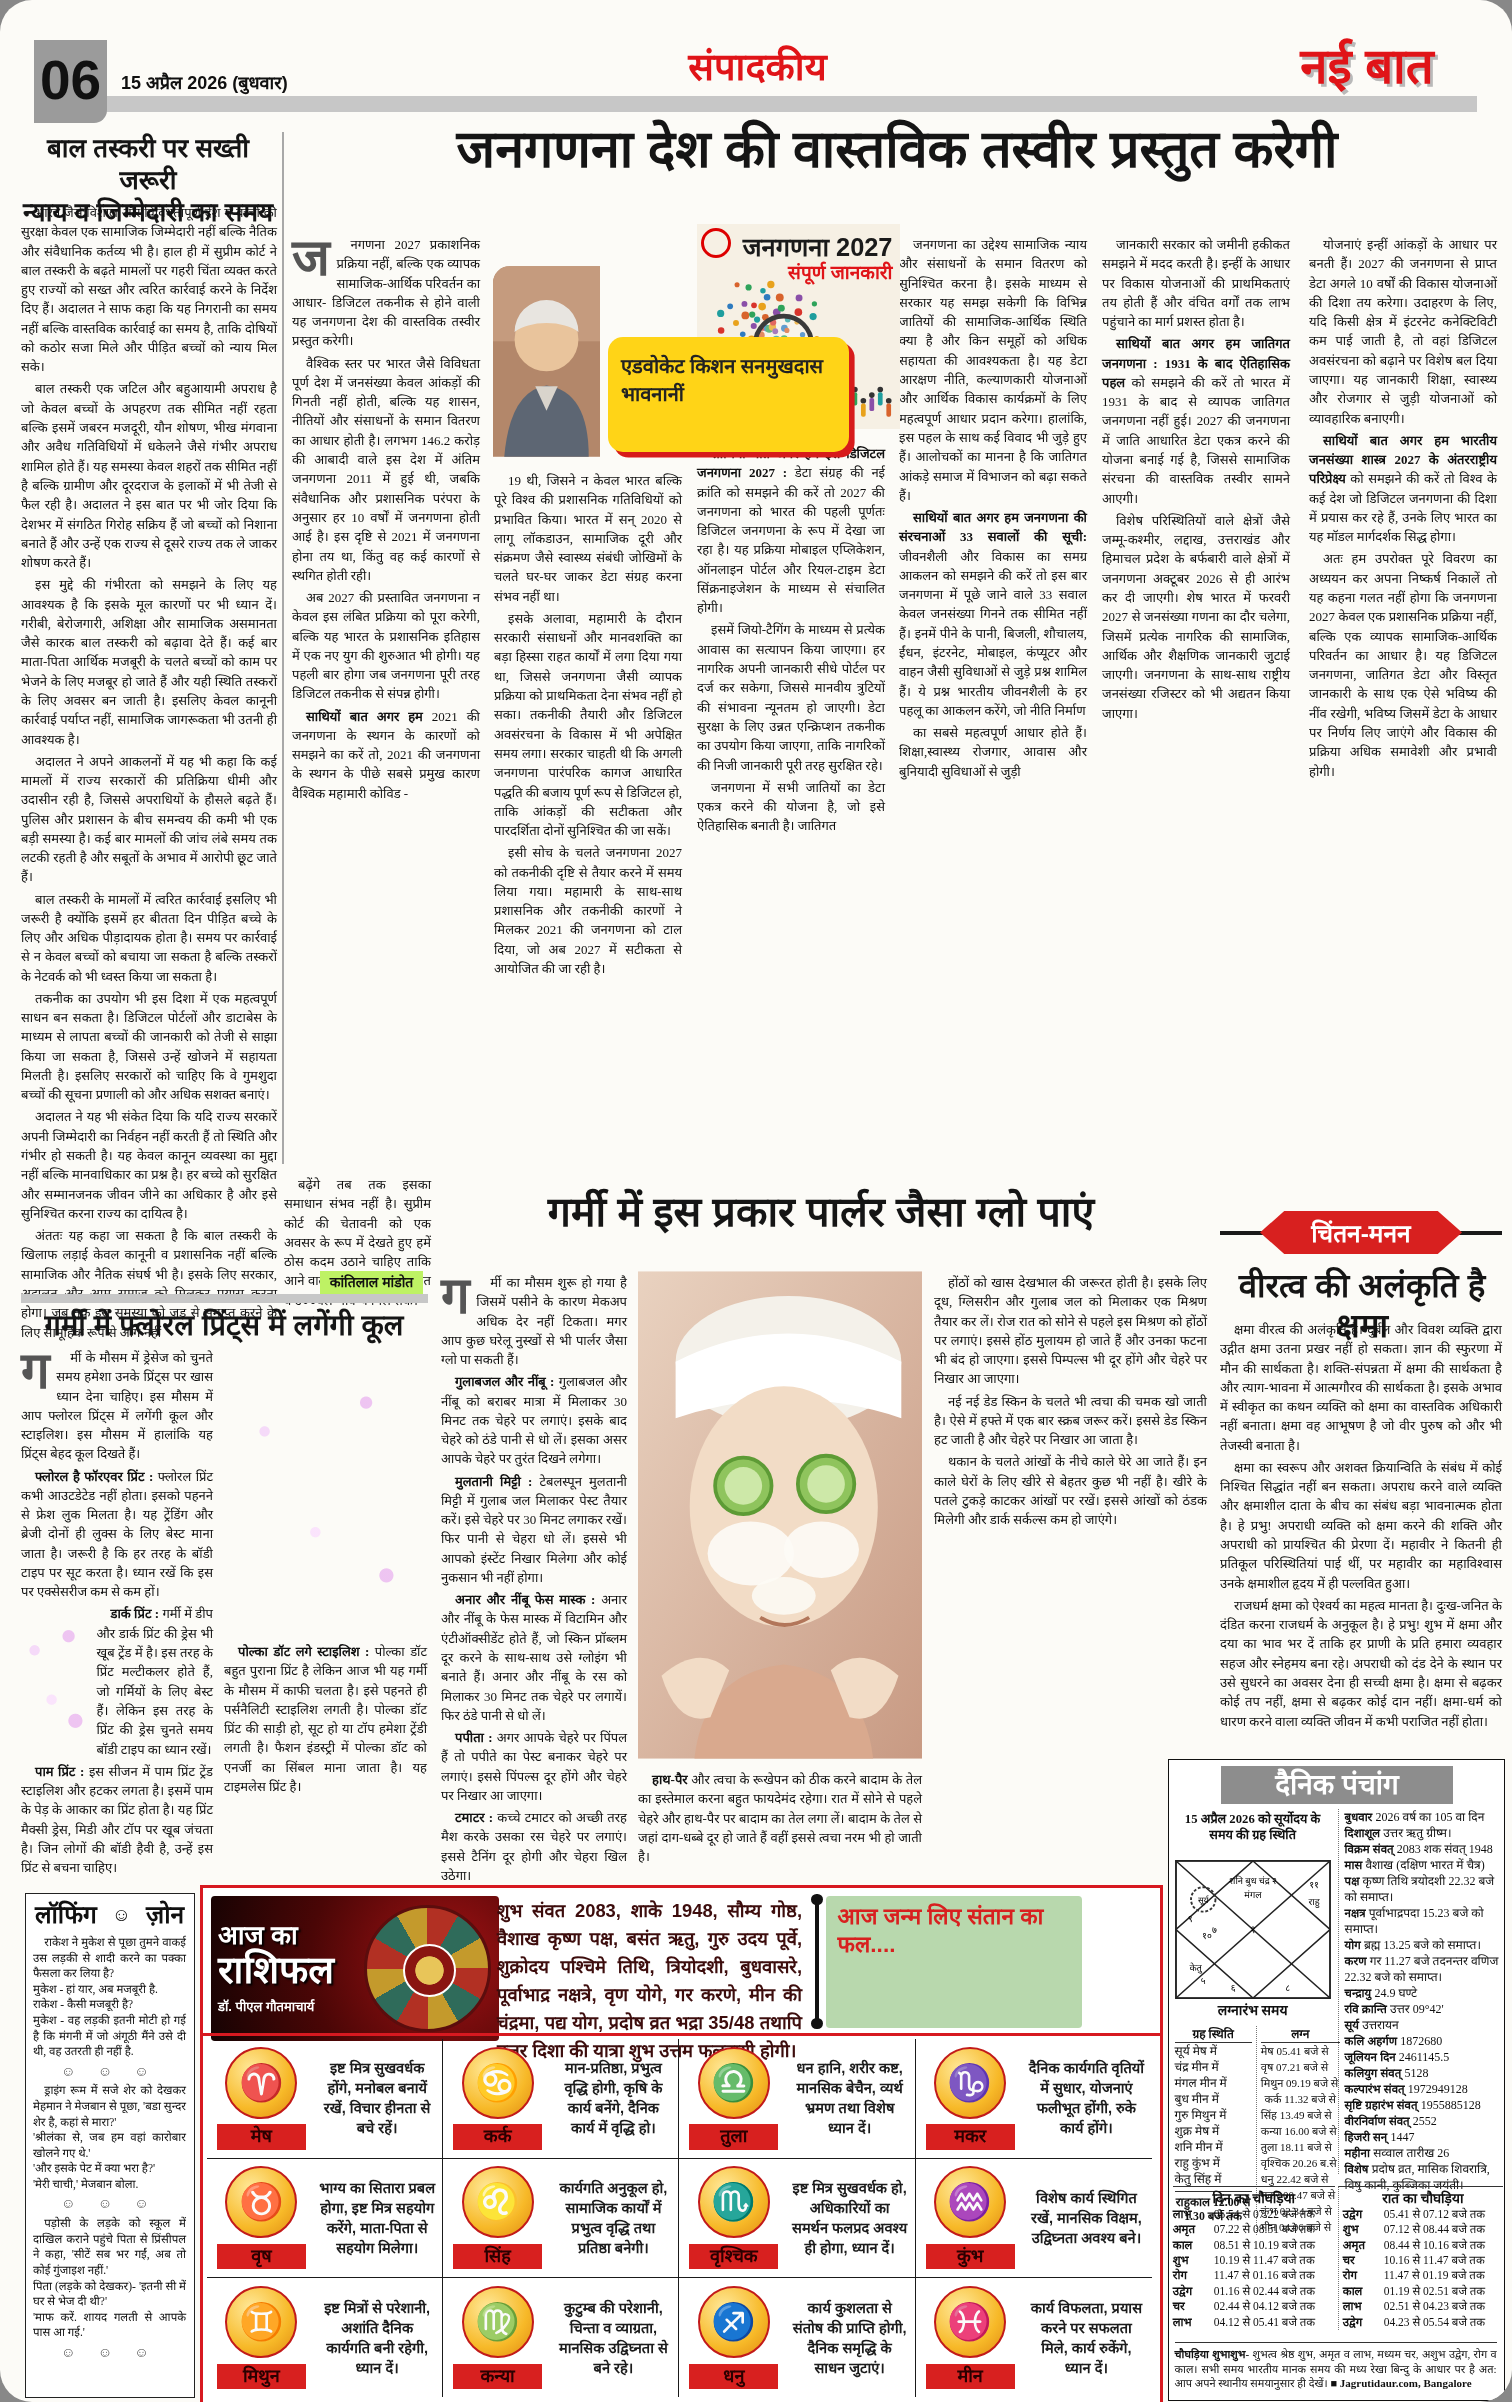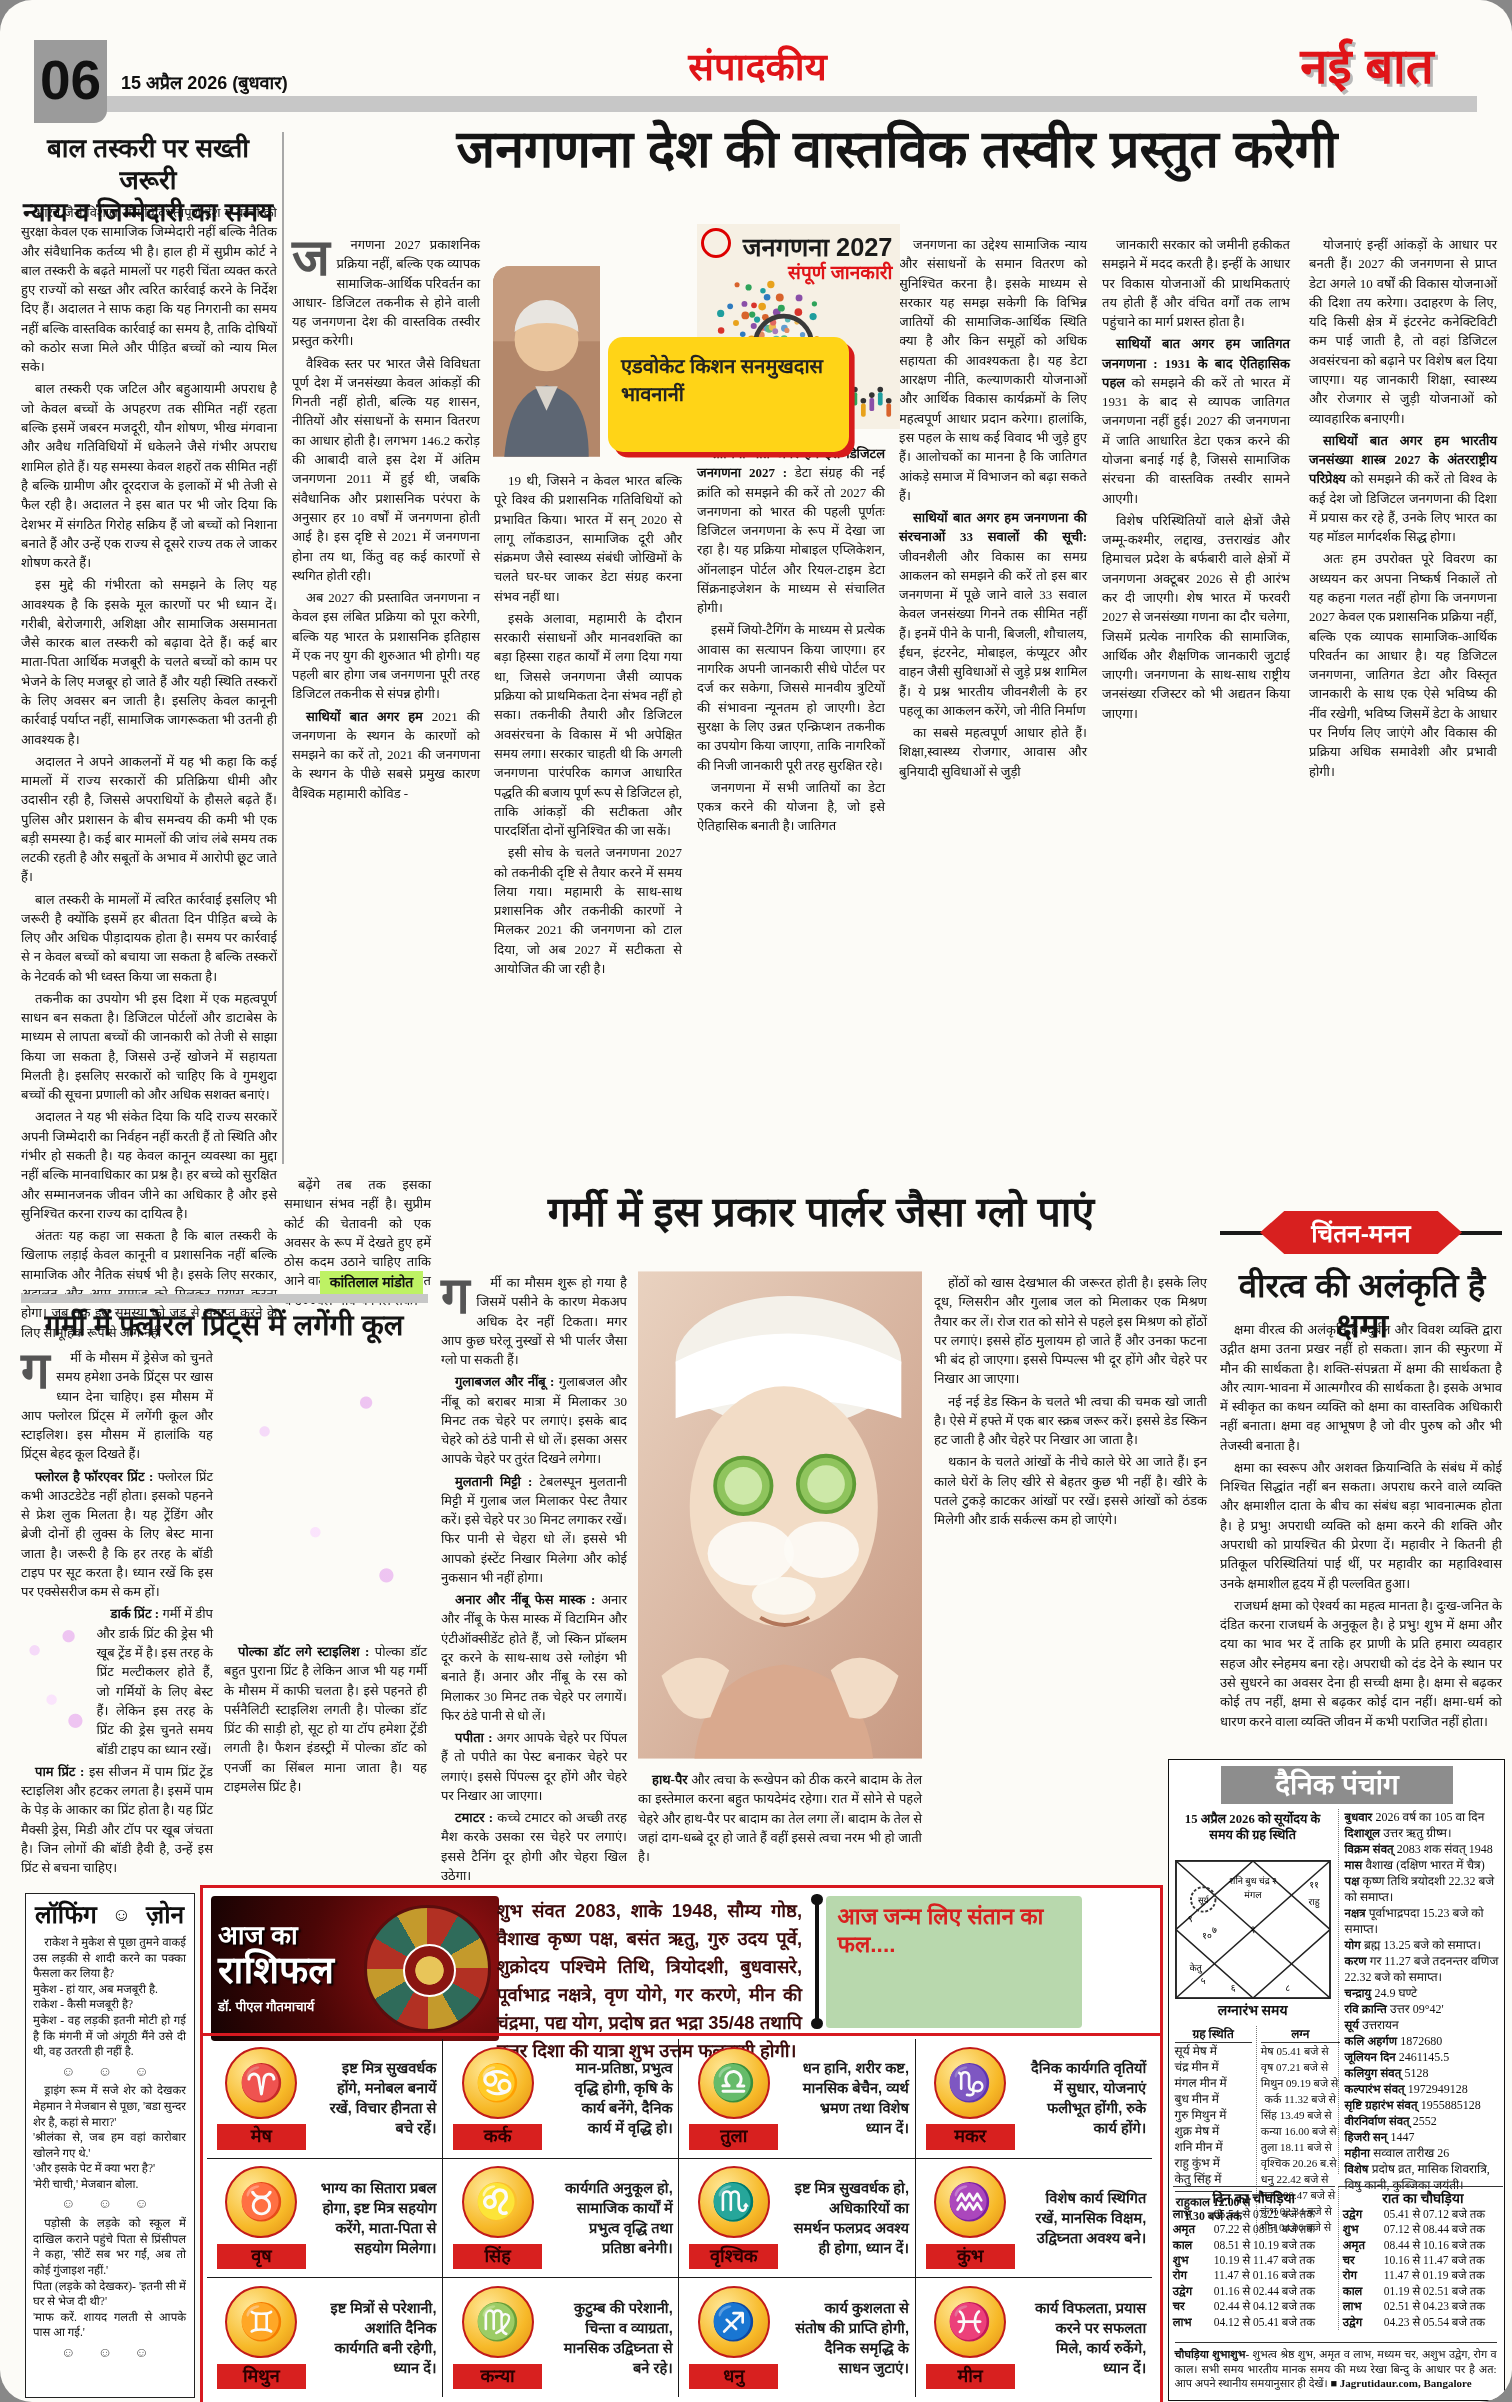--- a/index.html
+++ b/index.html
@@ -59,21 +59,21 @@
   .bornrail{width:3.8px;background:#111;position:relative;}
   .bornrail::before,.bornrail::after{content:"";position:absolute;left:-3.8px;width:11.3px;height:11.3px;border-radius:50%;background:#111;}
   .bornrail::before{top:-1.9px}.bornrail::after{bottom:-1.9px}
   .rgrid{display:grid;grid-template-columns:repeat(4,1fr);}
   .rcell{display:flex;align-items:center;padding:7.5px 5.6px;}
   .zwrap{width:98px;flex:0 0 98px;text-align:center;}
   .zc{width:68px;height:68px;margin:0 auto;border-radius:50%;border:2.8px solid #c21a1a;
       background:radial-gradient(circle at 35% 30%,#ffe99a,#f7b928 60%,#e08a12);display:flex;align-items:center;justify-content:center;
       font-size:36px;color:#1a1a1a;}
   .zn{margin:5.6px auto 0;width:89px;background:#d8201f;color:#2b0000;font:900 18px/25.4px "Liberation Sans",sans-serif;}
-  .zt{flex:1;font:700 14.6px/20px "Liberation Sans",sans-serif;color:#1c1c1c;padding-left:7.5px;text-align:right;}
+  .zt{flex:1;font:700 14.6px/20px "Liberation Sans",sans-serif;color:#1c1c1c;padding-left:7.5px;text-align:center;}
   
   .pbox{border:1.9px solid #111;background:#fff;}
   .ptitle{background:#8d8d8d;color:#fff;font:900 28px/38px "Liberation Sans",sans-serif;text-align:center;}
   .psmall{font:700 12.7px/16px "Liberation Serif",serif;text-align:center;}
   .pinfo div{font-size:12px;line-height:16px;}
   .pinfo b{font-family:"Liberation Sans",sans-serif;font-size:11.5px;}
   .ptbl{font-size:12px;line-height:16px;}
   .ptbl .hd{font-weight:bold;text-align:center;border-bottom:0.9px solid #333;}
   .rahukal{border-top:0.9px solid #333;margin-top:3.8px;padding-top:2.8px;font-weight:bold;text-align:center;font-size:11.8px;line-height:14px;}
   .chw .cht{font:700 13.7px/17px "Liberation Sans",sans-serif;text-align:center;}

